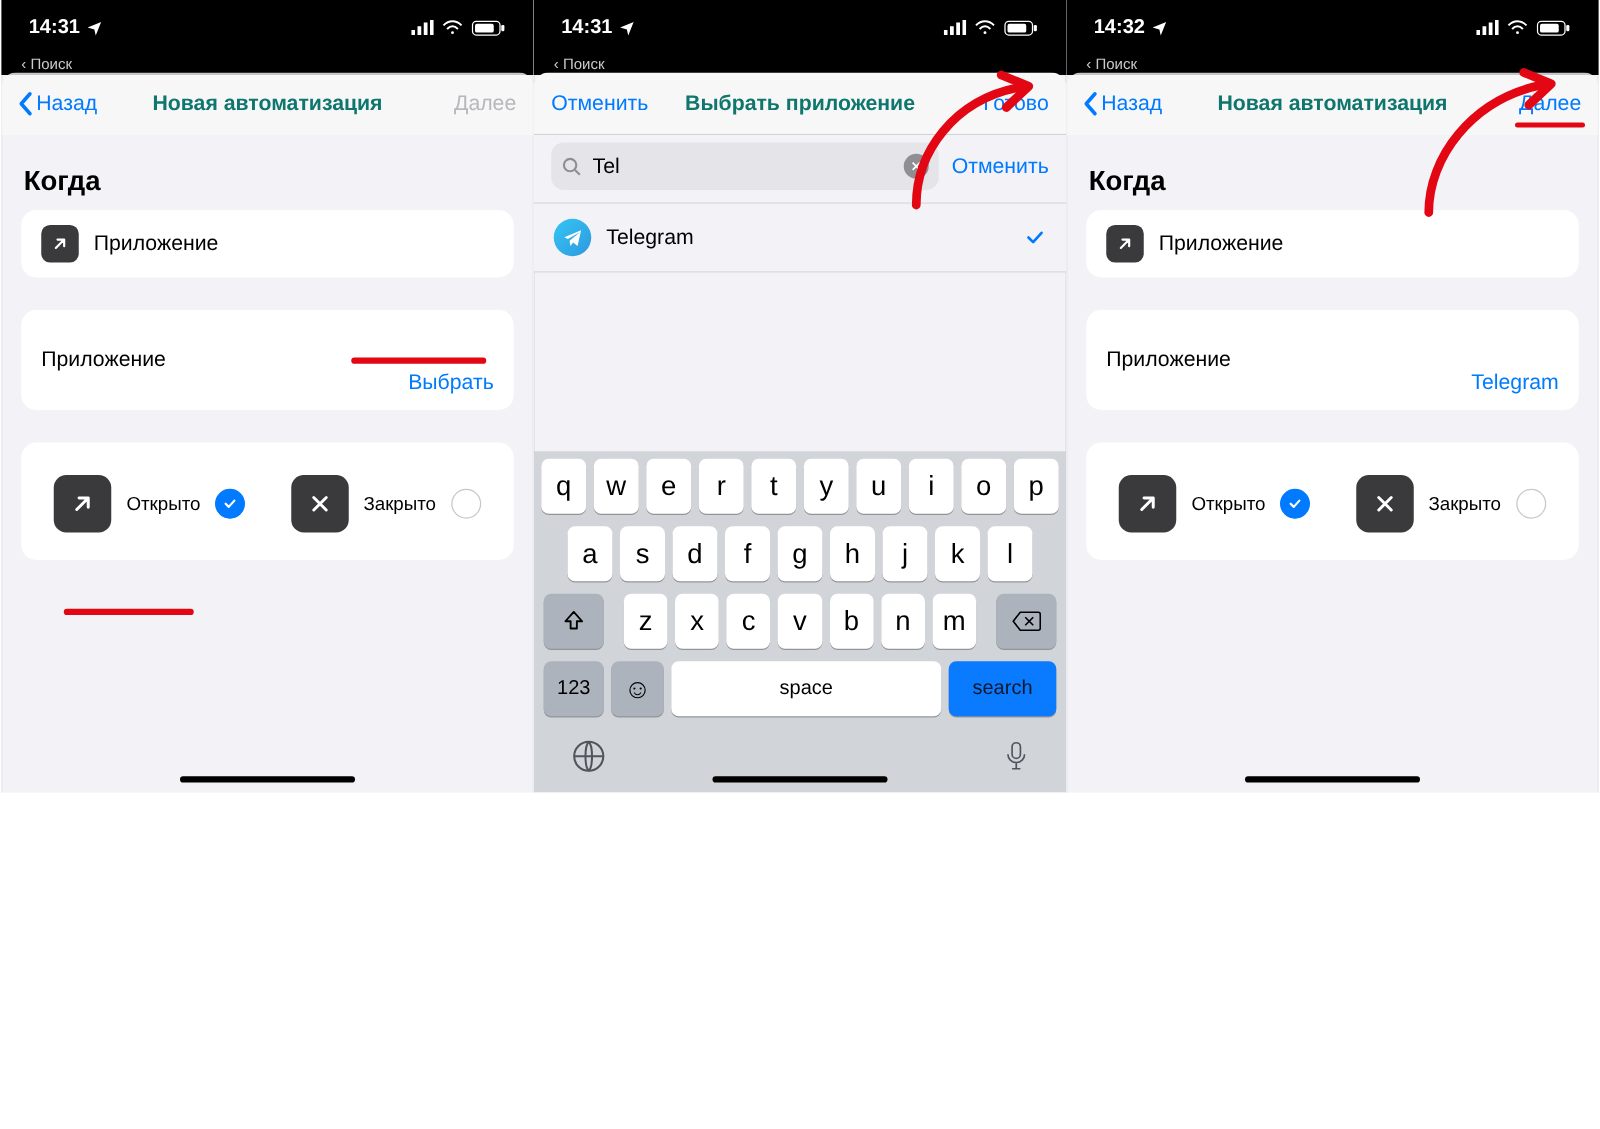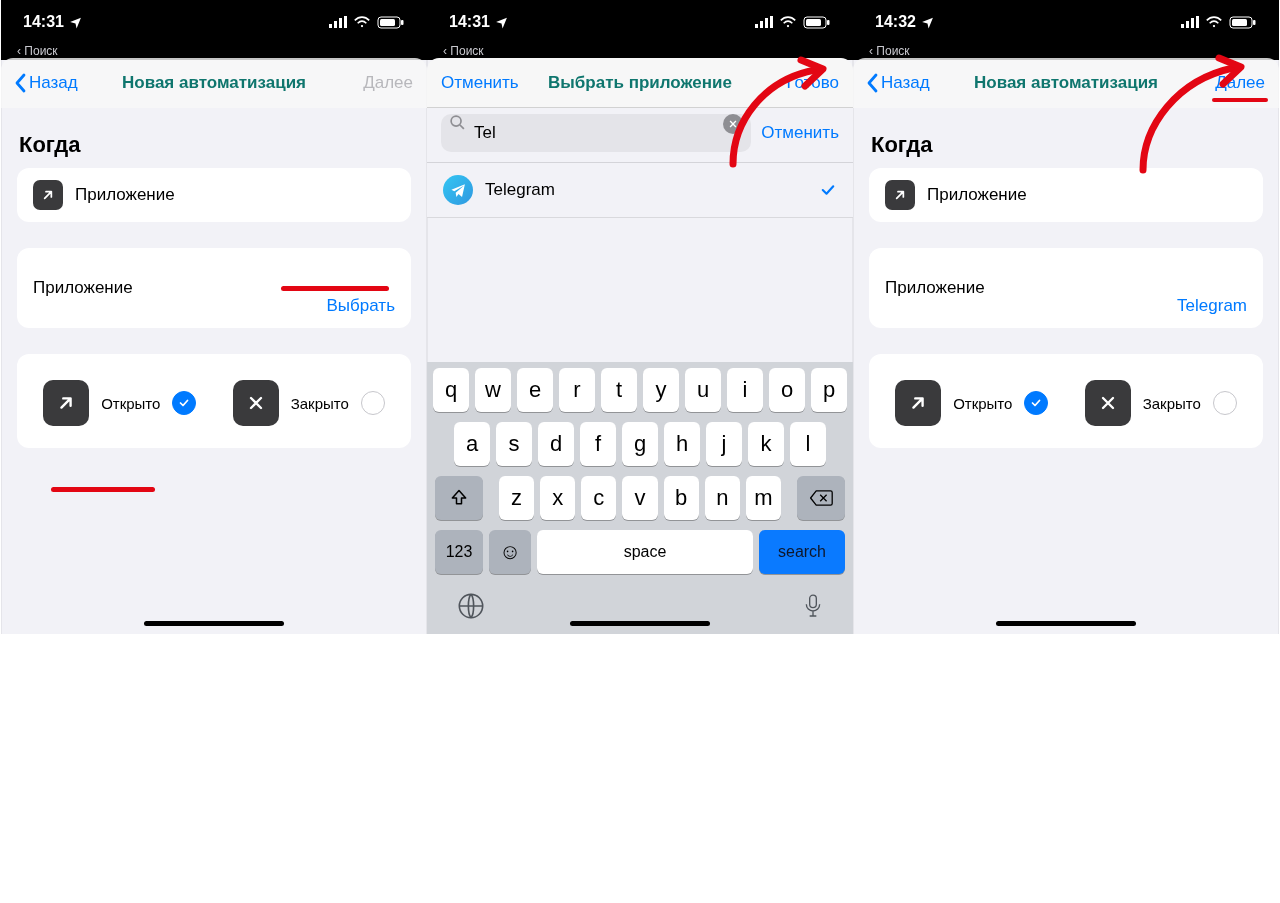--- a/index.html
+++ b/index.html
@@ -91,21 +91,21 @@
   }
   .arrow-red{position:absolute; pointer-events:none;}
   
   .searchwrap{
     display:flex; align-items:center; gap:10px;
     padding:6px 14px 10px 14px; background:#f2f2f7;
     border-bottom:0.5px solid rgba(0,0,0,0.12);
   }
   .searchbox{
     flex:1; height:38px; background:#e4e4e9; border-radius:10px;
-    display:flex; gap:6px; padding:0 8px;
+    display:flex; align-items:center; gap:6px; padding:0 8px;
     color:#7d7d82; font-size:17px;
   }
   .searchbox input{
     flex:1; border:none; background:transparent; font-size:17px; color:#000;
     outline:none;
   }
   .clear-btn{
     width:20px;height:20px;border-radius:50%;background:#8e8e93;
     display:flex;align-items:center;justify-content:center;
   }

